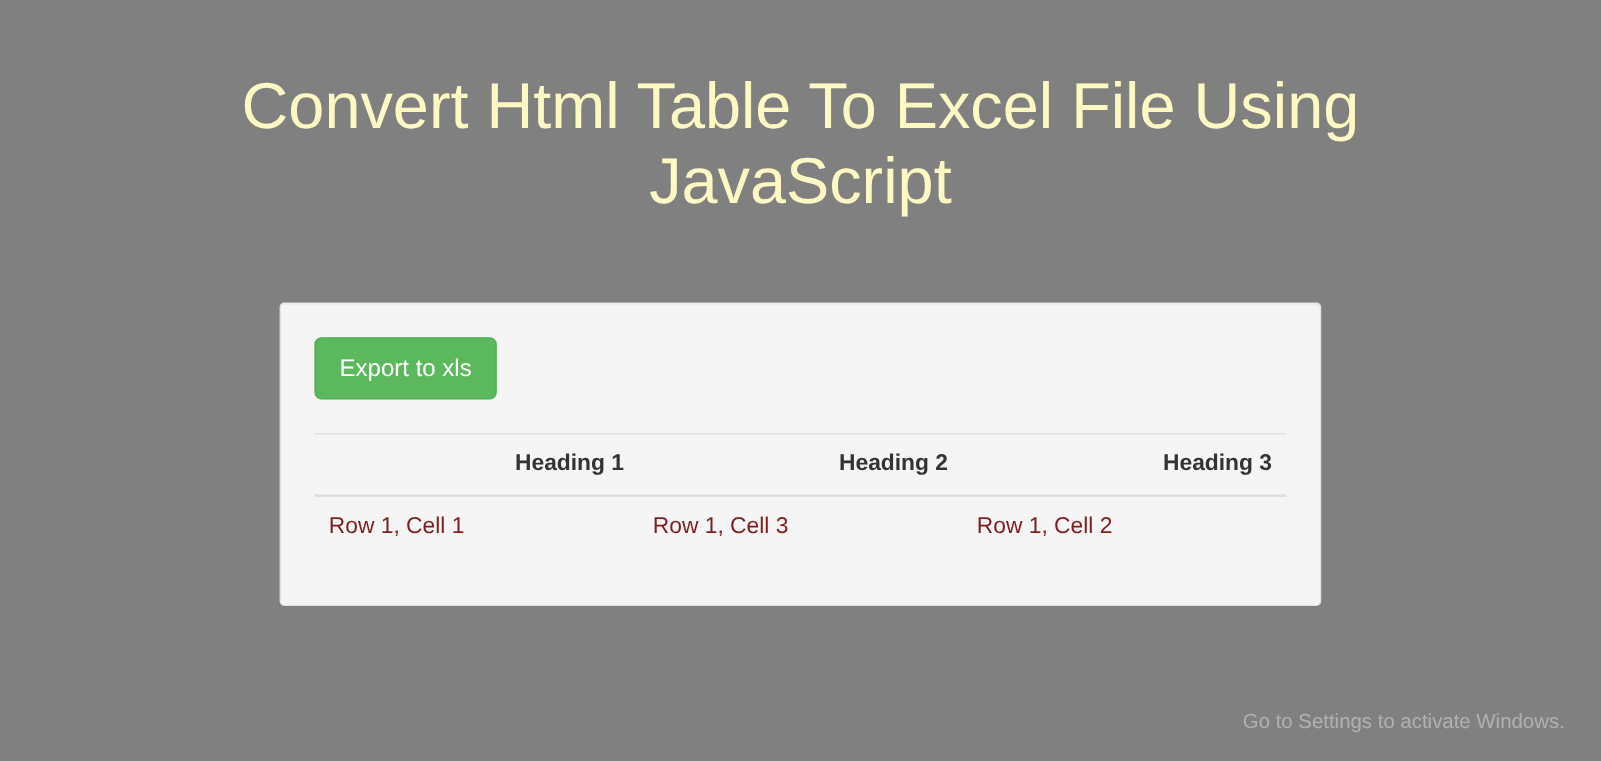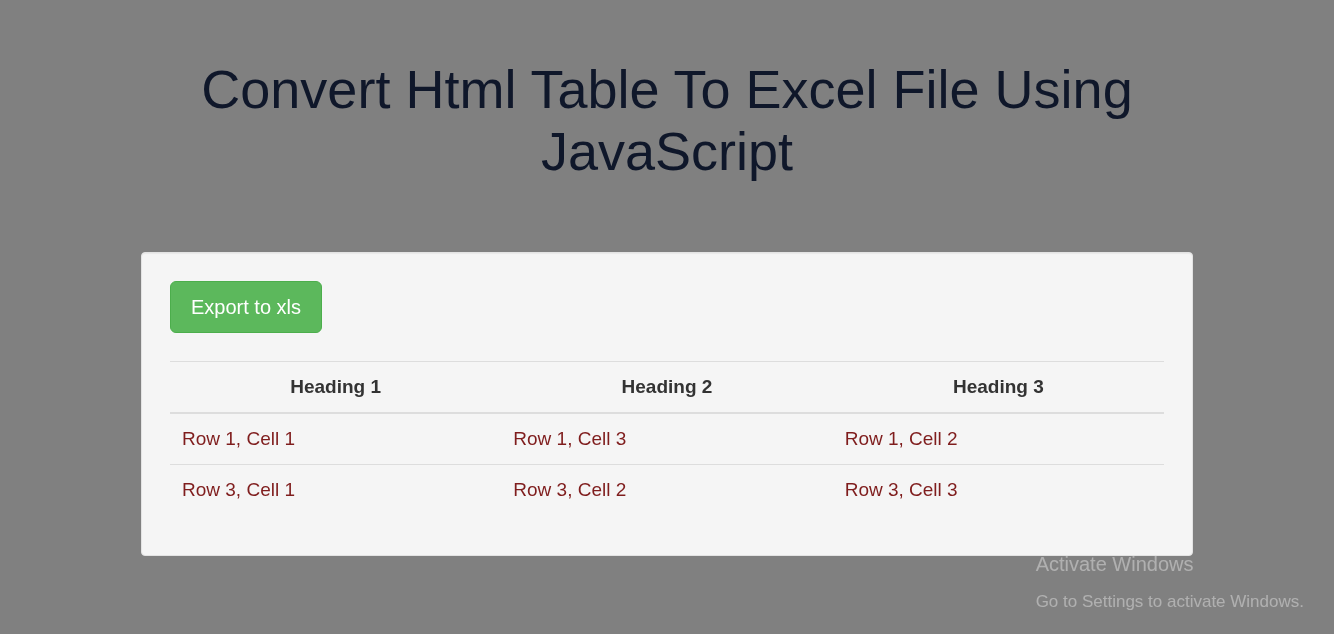--- a/index.html
+++ b/index.html
@@ -10,32 +10,32 @@
     body {
       font-family: "Helvetica Neue", Helvetica, Arial, sans-serif;
       background-color: #808080;
       width: 1334px;
       height: 634px;
       overflow: hidden;
       position: relative;
     }
     .page-title {
       text-align: center;
-      color: #0f172a;
+      color: #fef9c3;
       font-size: 54px;
       font-weight: 500;
       line-height: 1.15;
       padding-top: 58px;
       padding-bottom: 40px;
       max-width: 1040px;
       margin: 0 auto;
     }
     .panel {
       background-color: #f5f5f5;
-      width: 1052px;
+      width: 868px;
       margin: 30px auto 0;
       border-radius: 4px;
       border: 1px solid #e3e3e3;
       padding: 28px 28px 40px 28px;
       box-shadow: inset 0 1px 1px rgba(0,0,0,.05);
     }
     .export-button {
       background-color: #5cb85c;
       color: #ffffff;
       border: 1px solid #4cae4c;
@@ -47,21 +47,21 @@
       line-height: 1.3;
     }
     .table {
       width: 100%;
       margin-top: 28px;
       border-collapse: collapse;
       font-size: 19px;
       color: #333333;
     }
     .table thead th {
-      text-align: center;
+      text-align: right;
       font-weight: 700;
       padding: 14px 12px;
       border-top: 1px solid #dddddd;
       border-bottom: 2px solid #dddddd;
     }
     .table tbody td {
       padding: 14px 12px;
       border-top: 1px solid #dddddd;
       color: #7f1d1d;
     }
@@ -97,25 +97,19 @@
         <th>Heading 2</th>
         <th>Heading 3</th>
       </tr>
     </thead>
     <tbody>
       <tr>
         <td>Row 1, Cell 1</td>
         <td>Row 1, Cell 3</td>
         <td>Row 1, Cell 2</td>
       </tr>
-      <tr>
-        <td>Row 3, Cell 1</td>
-        <td>Row 3, Cell 2</td>
-        <td>Row 3, Cell 3</td>
-      </tr>
     </tbody>
   </table>
 </div>
 
 <div class="watermark">
-  <div class="wm-title">Activate Windows</div>
   <div class="wm-sub">Go to Settings to activate Windows.</div>
 </div>
 
 </body></html>

